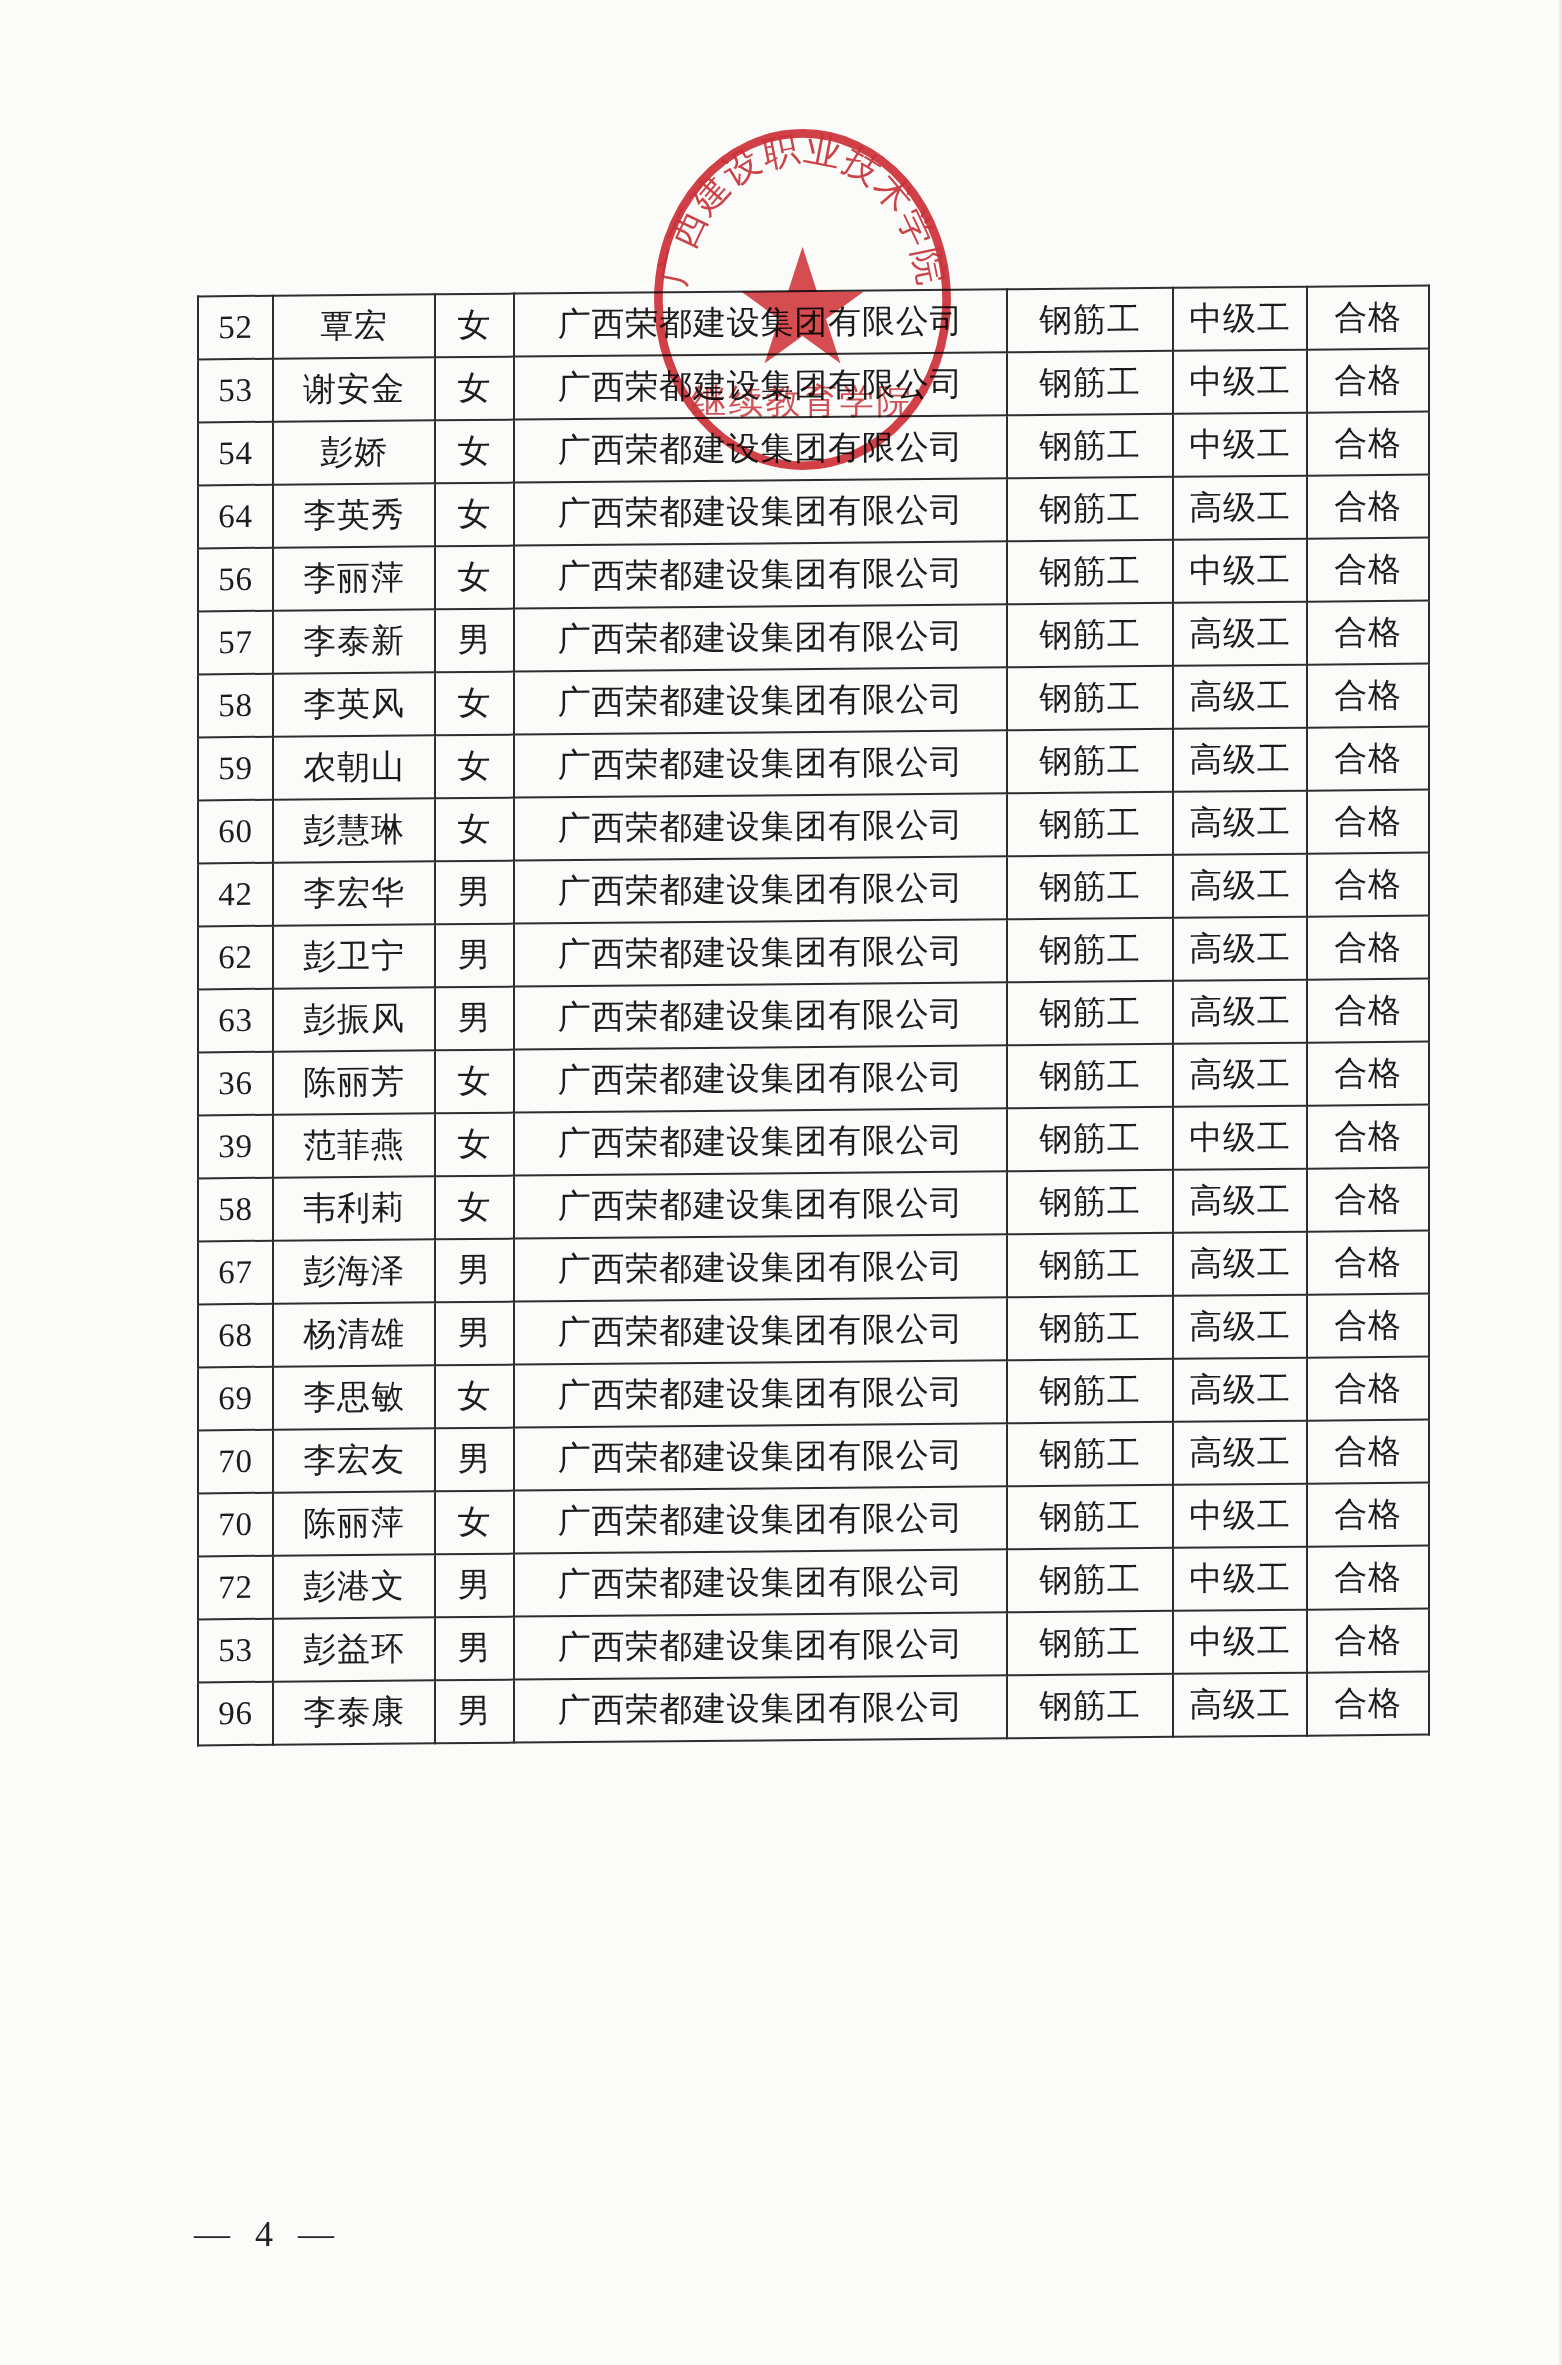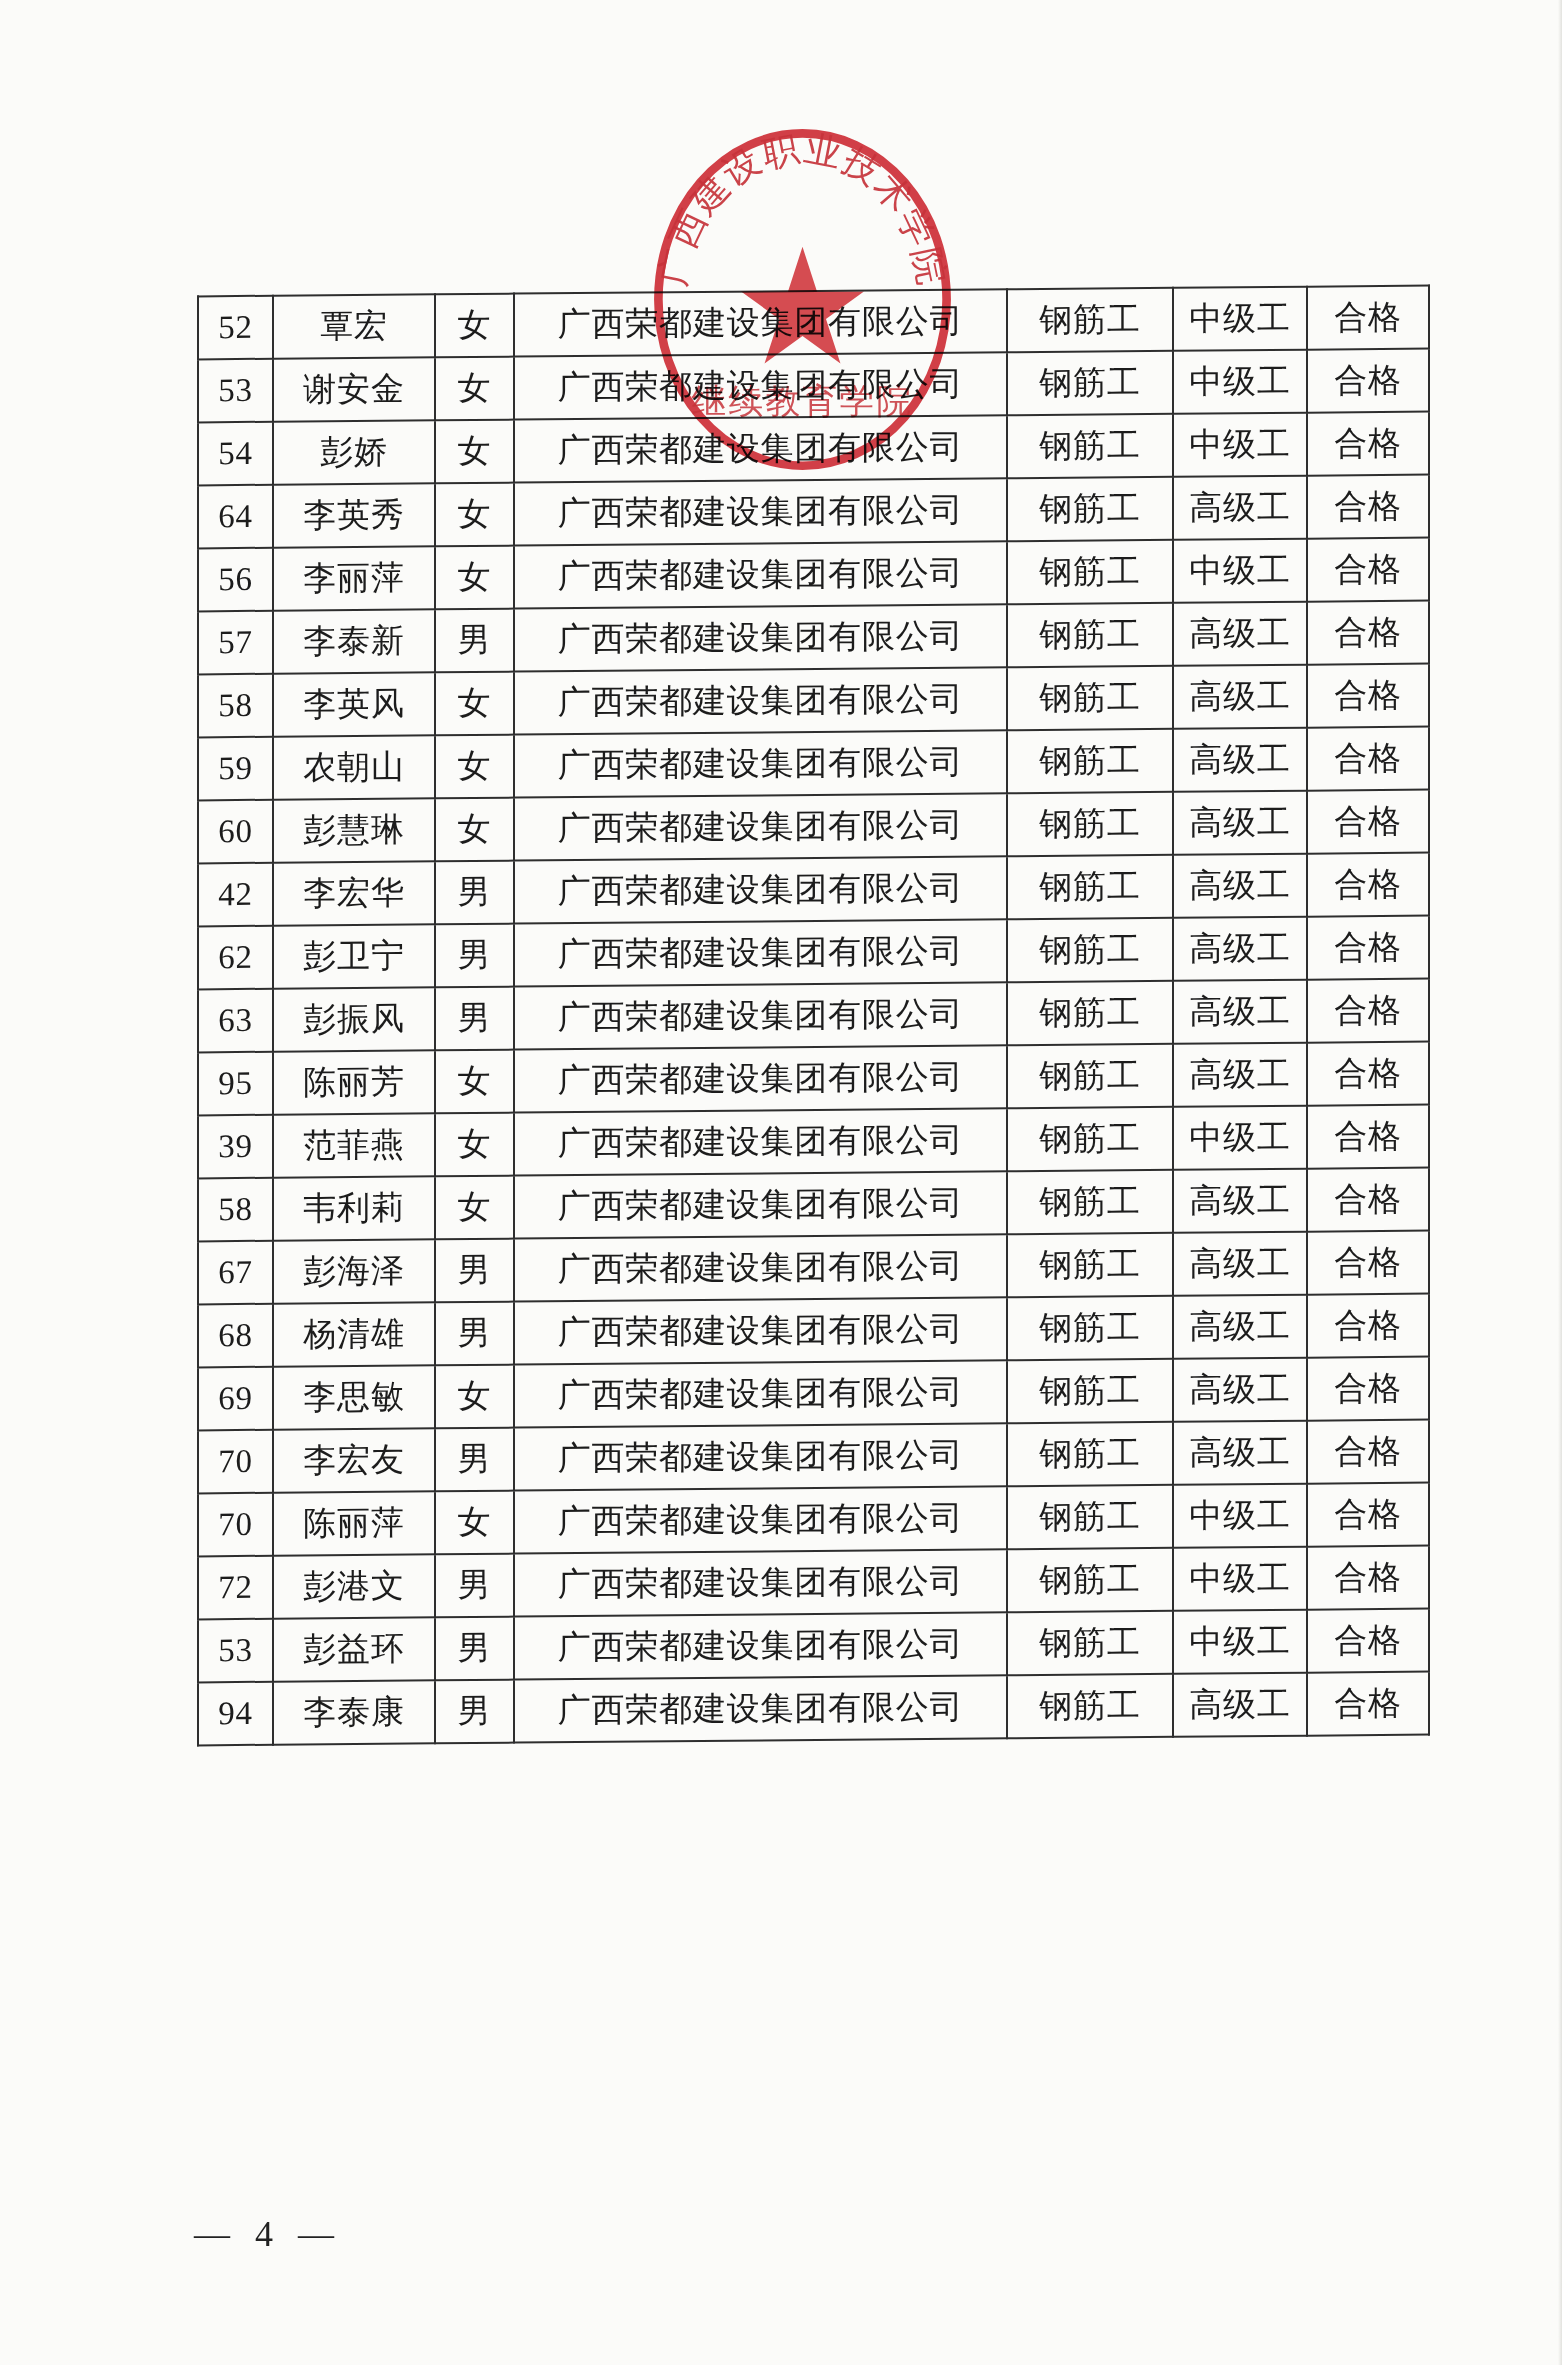--- a/index.html
+++ b/index.html
@@ -169,21 +169,21 @@
         <tr>
           <td class="c-no">63</td>
           <td class="c-name">彭振风</td>
           <td class="c-gender">男</td>
           <td class="c-company">广西荣都建设集团有限公司</td>
           <td class="c-occupation">钢筋工</td>
           <td class="c-level">高级工</td>
           <td class="c-result">合格</td>
         </tr>
         <tr>
-          <td class="c-no">95</td>
+          <td class="c-no">36</td>
           <td class="c-name">陈丽芳</td>
           <td class="c-gender">女</td>
           <td class="c-company">广西荣都建设集团有限公司</td>
           <td class="c-occupation">钢筋工</td>
           <td class="c-level">高级工</td>
           <td class="c-result">合格</td>
         </tr>
         <tr>
           <td class="c-no">39</td>
           <td class="c-name">范菲燕</td>
@@ -259,21 +259,21 @@
         <tr>
           <td class="c-no">53</td>
           <td class="c-name">彭益环</td>
           <td class="c-gender">男</td>
           <td class="c-company">广西荣都建设集团有限公司</td>
           <td class="c-occupation">钢筋工</td>
           <td class="c-level">中级工</td>
           <td class="c-result">合格</td>
         </tr>
         <tr>
-          <td class="c-no">94</td>
+          <td class="c-no">96</td>
           <td class="c-name">李泰康</td>
           <td class="c-gender">男</td>
           <td class="c-company">广西荣都建设集团有限公司</td>
           <td class="c-occupation">钢筋工</td>
           <td class="c-level">高级工</td>
           <td class="c-result">合格</td>
         </tr>
       </tbody>
   </table>
 </div>

